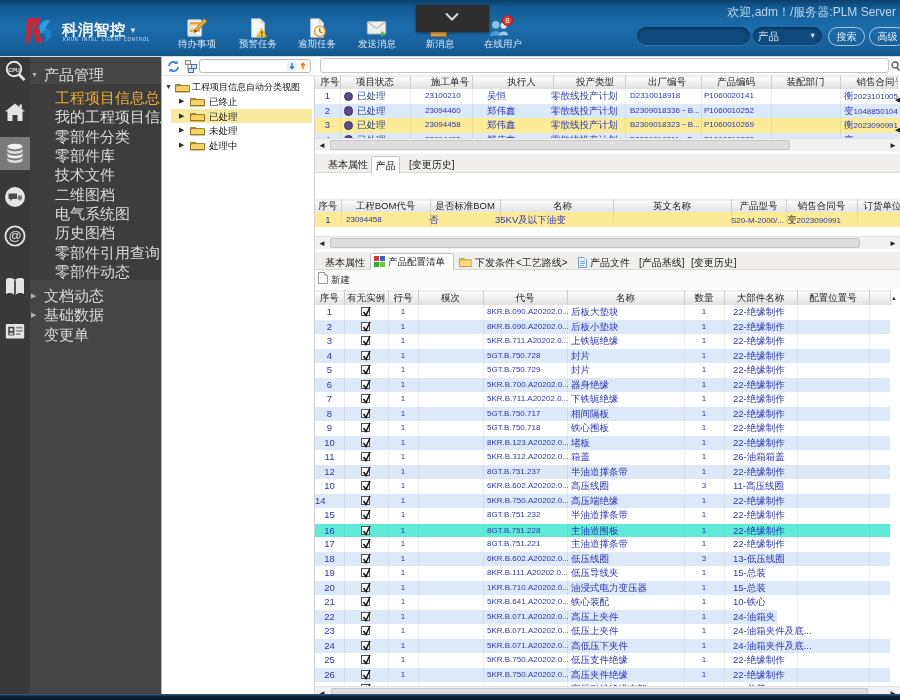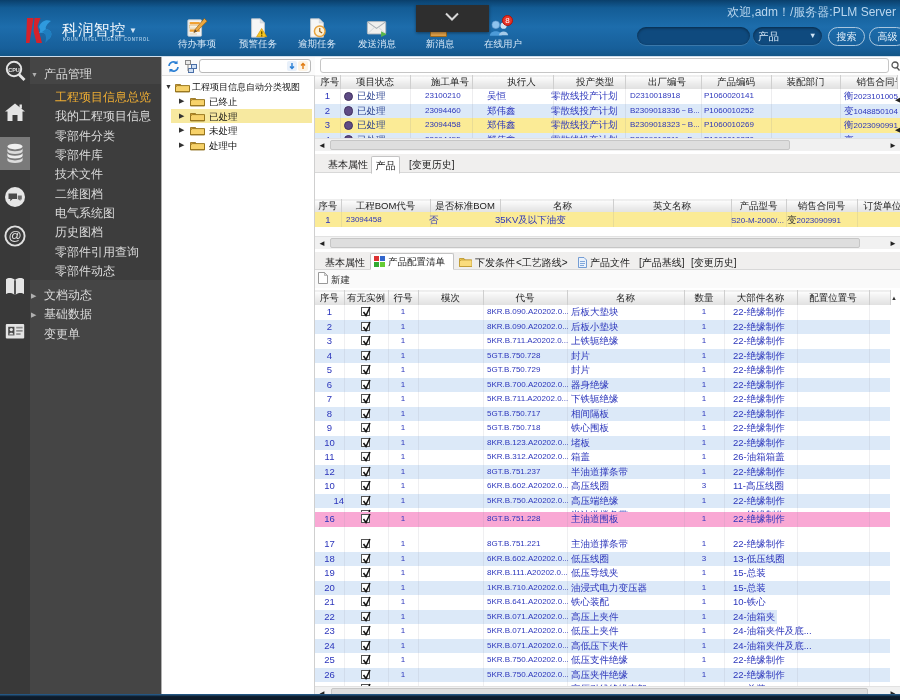--- a/index.html
+++ b/index.html
@@ -2,21 +2,21 @@
 <html><head><meta charset="utf-8">
 <style>
 *{margin:0;padding:0;box-sizing:border-box}
 html,body{width:900px;height:700px;overflow:hidden}
 body{font-family:"Liberation Sans",sans-serif;position:relative;background:#fff}
 .a{position:absolute}
 .hdr{left:0;top:0;width:900px;height:57px;border-bottom:1px solid #cfdeeb;background:linear-gradient(180deg,#0a3f6b 0%,#135c95 14%,#1d6dac 48%,#175f9a 86%,#135687 100%)}
 .navlab{color:#d7e8f7;font-size:9.5px;text-align:center;white-space:nowrap}
 .iconbar{left:0;top:57px;width:30px;height:637px;background:#393939}
 .menu{left:30px;top:57px;width:131px;height:637px;background:#454545}
-.mi{position:absolute;left:0;width:131px;height:19px;line-height:19px;color:#dcdcdc;font-size:12px;white-space:nowrap}
+.mi{position:absolute;left:0;width:131px;height:19px;line-height:19px;color:#dcdcdc;font-size:15px;white-space:nowrap}
 .tree{left:161px;top:57px;width:154px;height:637px;background:#fff;border-left:1px solid #b0b0b0;border-right:1px solid #cfcfcf}
 .trow{position:absolute;font-size:9.5px;color:#111;white-space:nowrap;height:14.5px;line-height:15px}
 .content{left:315px;top:57px;width:585px;height:637px;background:#fff}
 table{border-collapse:collapse;table-layout:fixed}
 td,th{overflow:hidden;white-space:nowrap;padding:0;font-weight:normal}
 .ghead th{background:linear-gradient(180deg,#fdfdfd,#ececec 55%,#e0e0e0);border-right:1px solid #cfcfcf;border-bottom:1px solid #b5b5b5;border-top:1px solid #eee;color:#222;font-size:9.5px}
 .dtxt{color:#2b35bb;font-size:9.5px}
 .num{font-size:8px;letter-spacing:0px}
 .sb{background:#f1f1f1}
 .arw{font-size:8px;color:#222;line-height:10px}
@@ -24,21 +24,21 @@
 .tabact{background:#fff;border:1px solid #c4c4c4;border-bottom:1px solid #fff;border-radius:2px 2px 0 0}
 </style></head><body>
 
 <div class="a hdr"></div>
 <svg class="a" style="left:26px;top:17px" width="30" height="27" viewBox="0 0 30 27">
 <polygon points="1,1 7.5,1 3.5,26 0,26" fill="#d5222b"></polygon>
 <polygon points="8.5,1 14.5,1 11.5,9 16,26 10.5,26 7.5,14" fill="#d5222b"></polygon>
 <path d="M13,10 C15,4 20,2 25,4 C21,7 19,10 20,12 C26,13 27,18 23,22 C22,17 18,15 13,16 C15,14 14,12 13,10 Z" fill="#2f9ade"></path>
 <path d="M20,12 C26,13 27,18 23,22 L19,26 C21,21 20,16 16,15 Z" fill="#1f7ec0"></path>
 </svg>
-<div class="a" style="left:62px;top:20px;font-size:15.5px;font-weight:normal;color:#f4f9fd;letter-spacing:0.4px">科润智控</div>
+<div class="a" style="left:62px;top:20px;font-size:15.5px;font-weight:bold;color:#f4f9fd;letter-spacing:0.4px">科润智控</div>
 <div class="a" style="left:63px;top:36.5px;font-size:4.5px;color:#9cc2e0;letter-spacing:0.6px;font-weight:bold">KRUN&nbsp;&nbsp;INTEL&nbsp;&nbsp;LIGENT&nbsp;CONTROL</div>
 <div class="a" style="left:129px;top:26px;color:#d5e6f5;font-size:8px">▼</div>
 <svg class="a" style="left:186px;top:16.5px" width="22" height="22" viewBox="0 0 24 24">
     <rect x="2" y="3" width="15" height="18" rx="1" fill="#f2f2f2" stroke="#b9c4cc"></rect>
 <rect x="4" y="5.5" width="11" height="2.6" fill="#f0a030"></rect>
     <rect x="4" y="9.5" width="11" height="2.6" fill="#f5f0e0" stroke="#e0b060" stroke-width="0.5"></rect>
     <rect x="4" y="13.5" width="11" height="2.6" fill="#f0a030"></rect>
     <rect x="4" y="17.5" width="8" height="2.2" fill="#e8e0d0"></rect>
 <path d="M20,1.5 L23,4.5 L12,15.5 L8.6,16.9 L10,13.5 Z" fill="#eda73f" stroke="#8a5a10" stroke-width="0.7"></path>
 <path d="M10,13.5 L8.6,16.9 L12,15.5 Z" fill="#5a4a3a"></path>
@@ -499,21 +499,21 @@
 <svg class="a" style="left:46px;top:0px" width="11" height="13" viewBox="0 0 11 13">
         <path d="M2.5,7 l2.5,3.5 L9,2" stroke="#111" stroke-width="1.5" fill="none"></path>
       </svg>
 <div class="a dtxt num" style="left:73px;top:0;width:30px;text-align:center;line-height:14.5px">1</div>
 <div class="a dtxt num" style="left:172px;top:0;line-height:14.5px">6KR.B.602.A20202.0...</div>
 <div class="a dtxt" style="left:256px;top:0;line-height:14.5px">高压线圈</div>
 <div class="a dtxt num" style="left:369px;top:0;width:40px;text-align:center;line-height:14.5px">3</div>
 <div class="a dtxt" style="left:418px;top:0;line-height:14.5px">11-高压线圈</div>
 </div>
 <div class="a" style="left:0;top:188.50px;width:575px;height:14.5px;background:#dce9f8">
-<div class="a dtxt" style="left:0px;top:0;width:29px;text-align:right;line-height:14.5px">14</div>
+<div class="a dtxt" style="left:0px;top:0;width:29px;text-align:left;line-height:14.5px">14</div>
 <div class="a" style="left:46px;top:2px;width:9px;height:9px;border:1.3px solid #555;background:#fff"></div>
 <svg class="a" style="left:46px;top:0px" width="11" height="13" viewBox="0 0 11 13">
         <path d="M2.5,7 l2.5,3.5 L9,2" stroke="#111" stroke-width="1.5" fill="none"></path>
       </svg>
 <div class="a dtxt num" style="left:73px;top:0;width:30px;text-align:center;line-height:14.5px">1</div>
 <div class="a dtxt num" style="left:172px;top:0;line-height:14.5px">5KR.B.750.A20202.0...</div>
 <div class="a dtxt" style="left:256px;top:0;line-height:14.5px">高压端绝缘</div>
 <div class="a dtxt num" style="left:369px;top:0;width:40px;text-align:center;line-height:14.5px">1</div>
 <div class="a dtxt" style="left:418px;top:0;line-height:14.5px">22-绝缘制作</div>
 </div>
@@ -522,21 +522,21 @@
 <div class="a" style="left:46px;top:2px;width:9px;height:9px;border:1.3px solid #555;background:#fff"></div>
 <svg class="a" style="left:46px;top:0px" width="11" height="13" viewBox="0 0 11 13">
         <path d="M2.5,7 l2.5,3.5 L9,2" stroke="#111" stroke-width="1.5" fill="none"></path>
       </svg>
 <div class="a dtxt num" style="left:73px;top:0;width:30px;text-align:center;line-height:14.5px">1</div>
 <div class="a dtxt num" style="left:172px;top:0;line-height:14.5px">8GT.B.751.232</div>
 <div class="a dtxt" style="left:256px;top:0;line-height:14.5px">半油道撑条带</div>
 <div class="a dtxt num" style="left:369px;top:0;width:40px;text-align:center;line-height:14.5px">1</div>
 <div class="a dtxt" style="left:418px;top:0;line-height:14.5px">22-绝缘制作</div>
 </div>
-<div class="a" style="left:0;top:207px;width:575px;height:14.5px;background:#f9a8d4">
+<div class="a" style="left:0;top:219px;width:575px;height:14.5px;background:#5eead4">
 <div class="a dtxt" style="left:0px;top:0;width:29px;text-align:center;line-height:14.5px">16</div>
 <div class="a" style="left:46px;top:2px;width:9px;height:9px;border:1.3px solid #555;background:#fff"></div>
 <svg class="a" style="left:46px;top:0px" width="11" height="13" viewBox="0 0 11 13">
         <path d="M2.5,7 l2.5,3.5 L9,2" stroke="#111" stroke-width="1.5" fill="none"></path>
       </svg>
 <div class="a dtxt num" style="left:73px;top:0;width:30px;text-align:center;line-height:14.5px">1</div>
 <div class="a dtxt num" style="left:172px;top:0;line-height:14.5px">8GT.B.751.228</div>
 <div class="a dtxt" style="left:256px;top:0;line-height:14.5px">主油道围板</div>
 <div class="a dtxt num" style="left:369px;top:0;width:40px;text-align:center;line-height:14.5px">1</div>
 <div class="a dtxt" style="left:418px;top:0;line-height:14.5px">22-绝缘制作</div>

